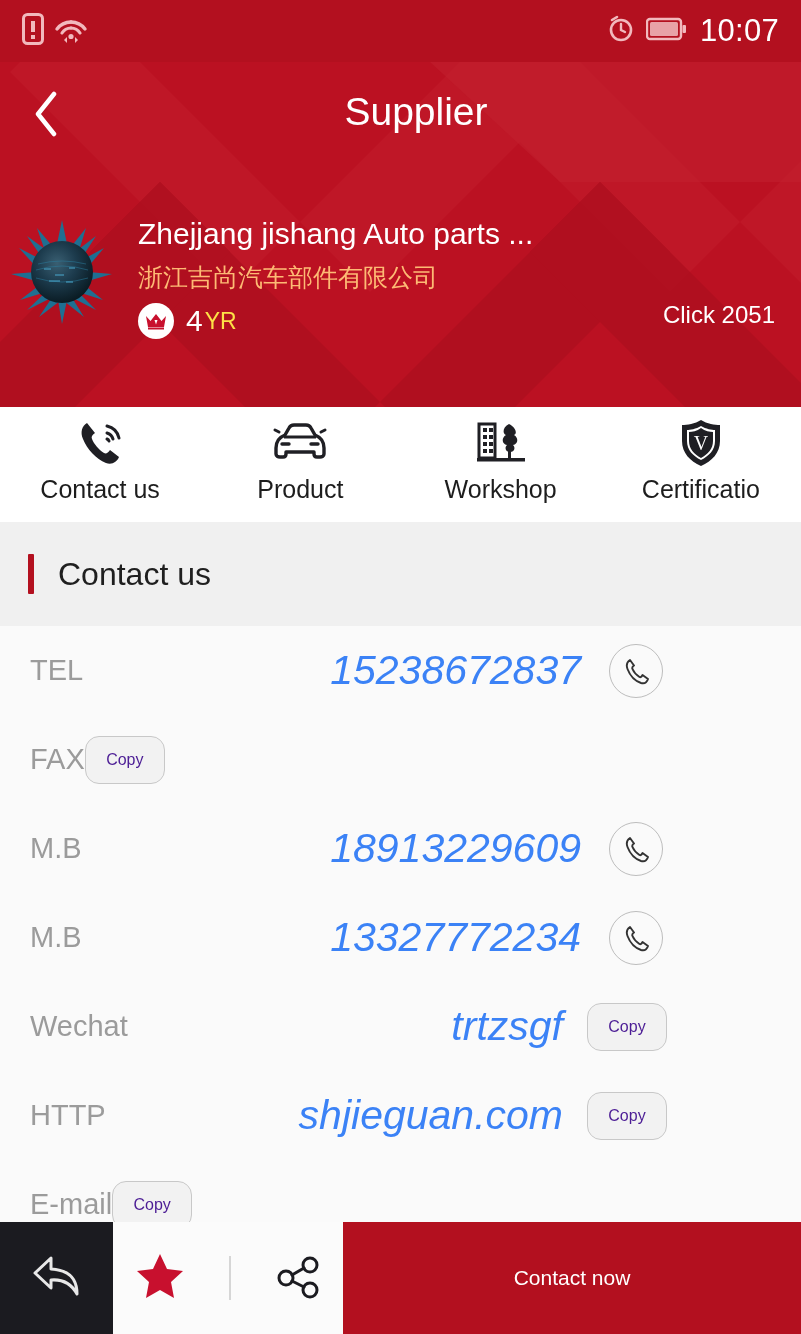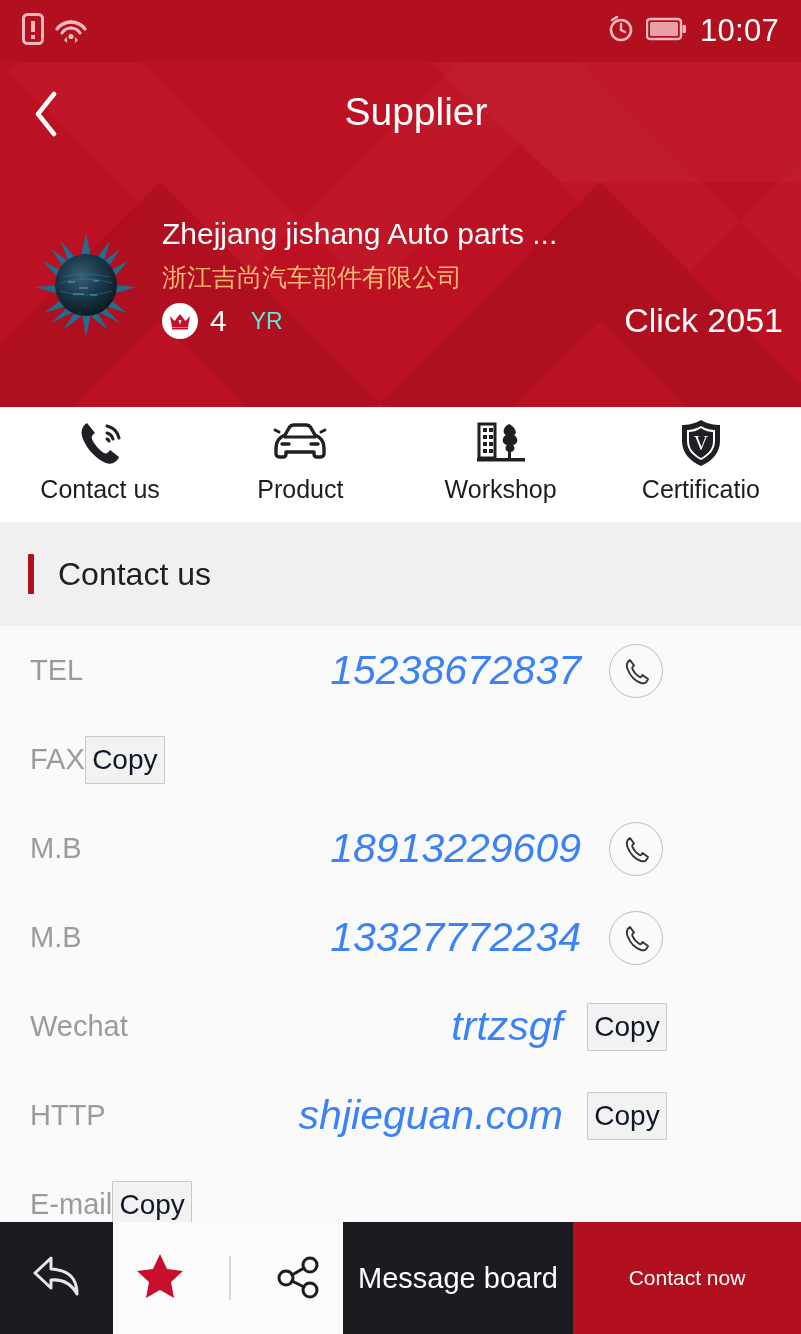--- a/index.html
+++ b/index.html
@@ -77,23 +77,23 @@
     color: #ffffff;
     font-size: 39px;
     font-weight: 400;
     line-height: 100px;
     margin-left: 31px;
   }
   .company {
     position: relative;
     z-index: 2;
     margin-top: 52px;
-    padding-left: 32px;
-    display: flex;
-    align-items: flex-end;
+    padding-left: 8px;
+    display: flex;
+    align-items: flex-start;
   }
   .avatar {
     width: 108px; height: 108px;
     flex: 0 0 108px;
     position: relative;
     margin-top: 4px;
   }
   .avatar svg { display: block; }
   .company-info {
     margin-left: 22px;
@@ -126,31 +126,31 @@
     background: #ffffff;
     display: flex; align-items: center; justify-content: center;
   }
   .years-num {
     color: #ffffff;
     font-size: 30px;
     margin-left: 12px;
     line-height: 36px;
   }
   .years-unit {
-    color: #5eead4;
+    color: #fde047;
     font-size: 23px;
-    margin-left: 24px;
+    margin-left: 2px;
     line-height: 36px;
   }
   .click-count {
     position: absolute;
-    right: 18px;
+    right: 26px;
     top: -2px;
     color: #ffffff;
-    font-size: 34px;
+    font-size: 24px;
     white-space: nowrap;
   }
 
   
   .tabs {
     position: absolute;
     top: 407px; left: 0;
     width: 801px;
     height: 115px;
     background: #ffffff;
@@ -241,24 +241,24 @@
   .call-circle {
     width: 52px; height: 52px;
     border-radius: 50%;
     border: 1.5px solid #bdbdbd;
     display: flex; align-items: center; justify-content: center;
     background: #fafafa;
   }
   .copy-btn {
     width: 78px; height: 46px;
     border: 1.5px solid #c8c8c8;
-    border-radius: 1px;
+    border-radius: 14px;
     background: #f2f2f2;
-    color: #0f172a;
-    font-size: 28px;
+    color: #4c1d95;
+    font-size: 16px;
     display: flex; align-items: center; justify-content: center;
     font-family: "Liberation Sans", sans-serif;
   }
 
   
   .bottombar {
     position: absolute;
     left: 0; bottom: 0;
     width: 801px;
     height: 112px;
@@ -595,17 +595,16 @@
       <span>
         <svg width="48" height="48" viewBox="0 0 48 48">
           <circle cx="12" cy="26" r="7" fill="none" stroke="#1b1b20" stroke-width="3"></circle>
           <circle cx="36" cy="13" r="7" fill="none" stroke="#1b1b20" stroke-width="3"></circle>
           <circle cx="36" cy="38" r="7" fill="none" stroke="#1b1b20" stroke-width="3"></circle>
           <path d="M18 23 L30 16 M18 29 L30 35" stroke="#1b1b20" stroke-width="3" stroke-linecap="round"></path>
         </svg>
       </span>
     </div>
 
-    <div class="bb-msg">Message board</div>
     <div class="bb-contact">Contact now</div>
   </div>
 
 </div>
 
 </body></html>

